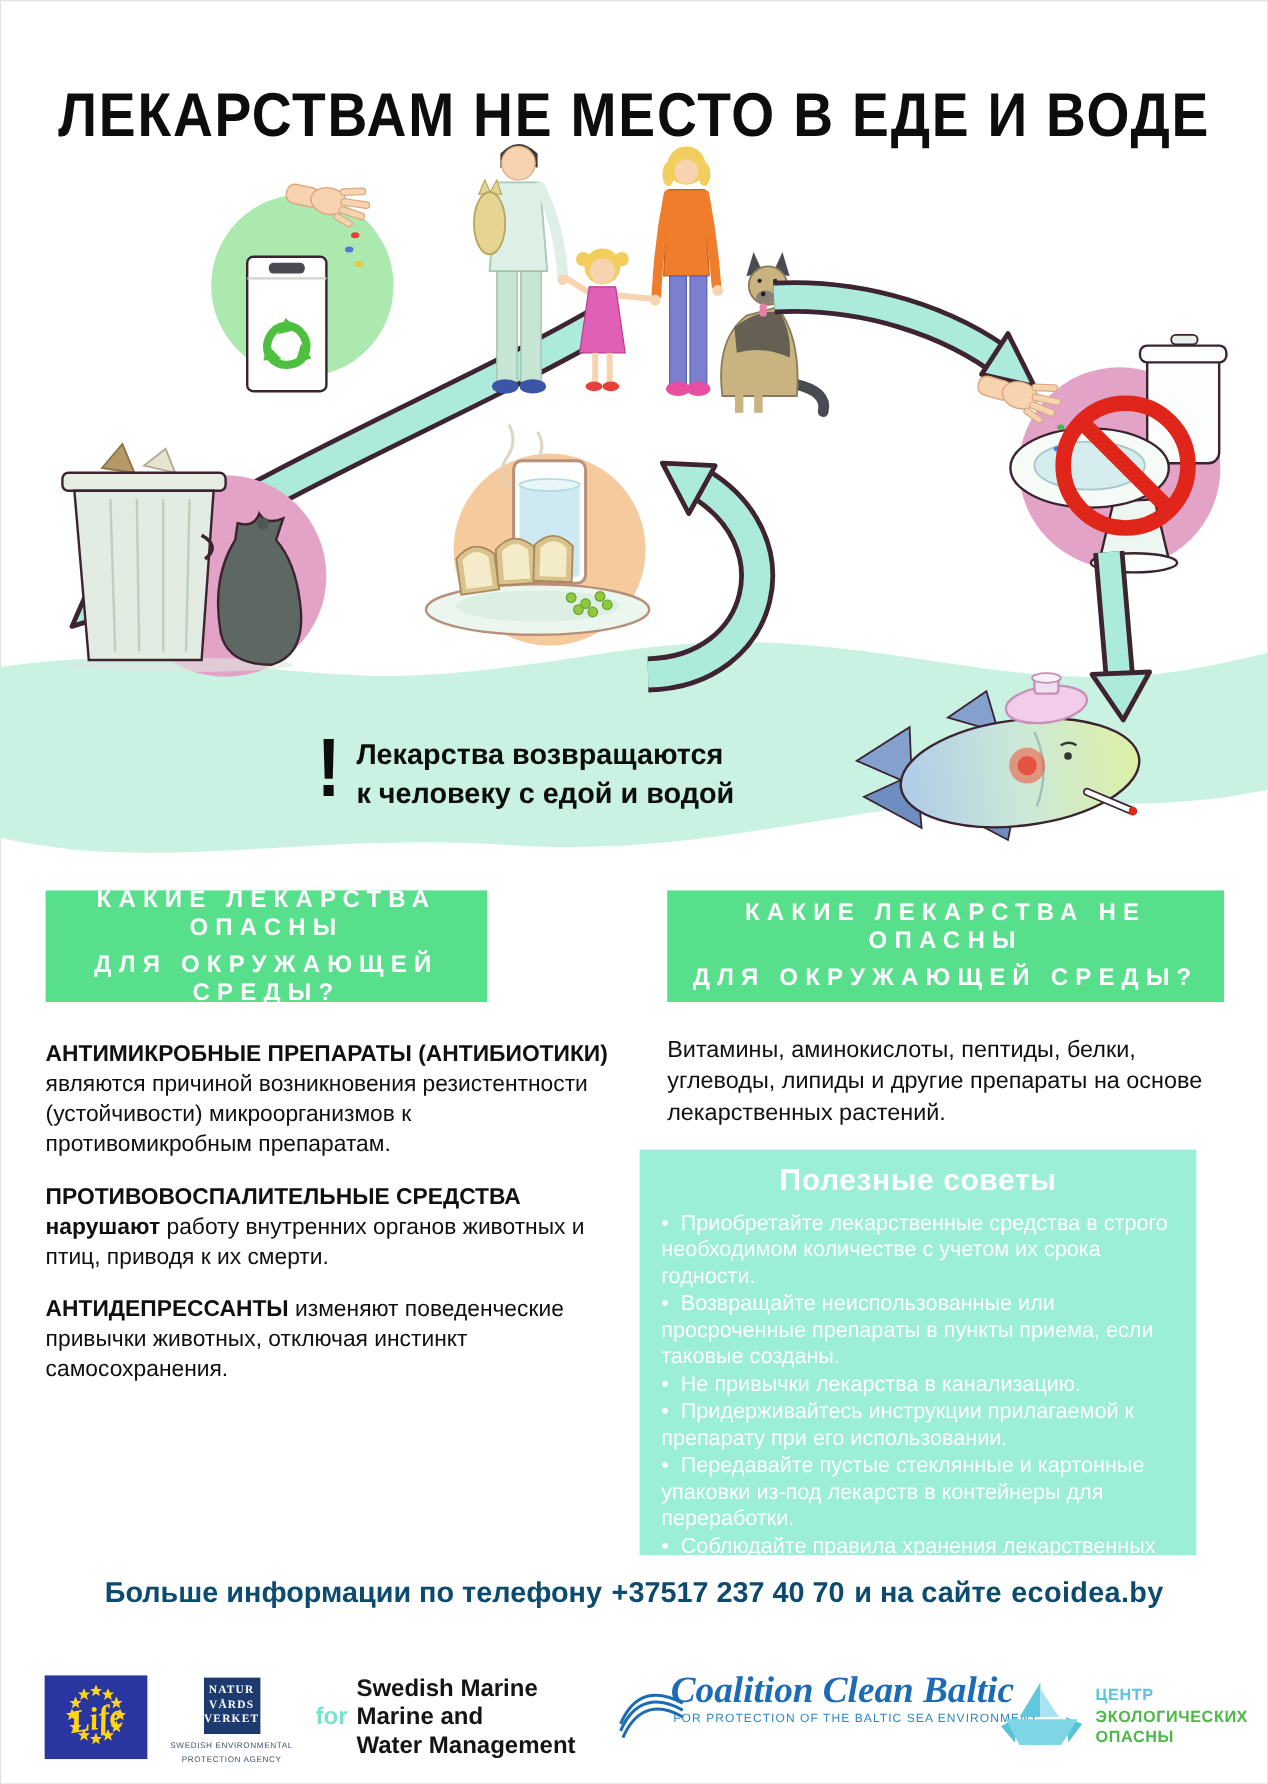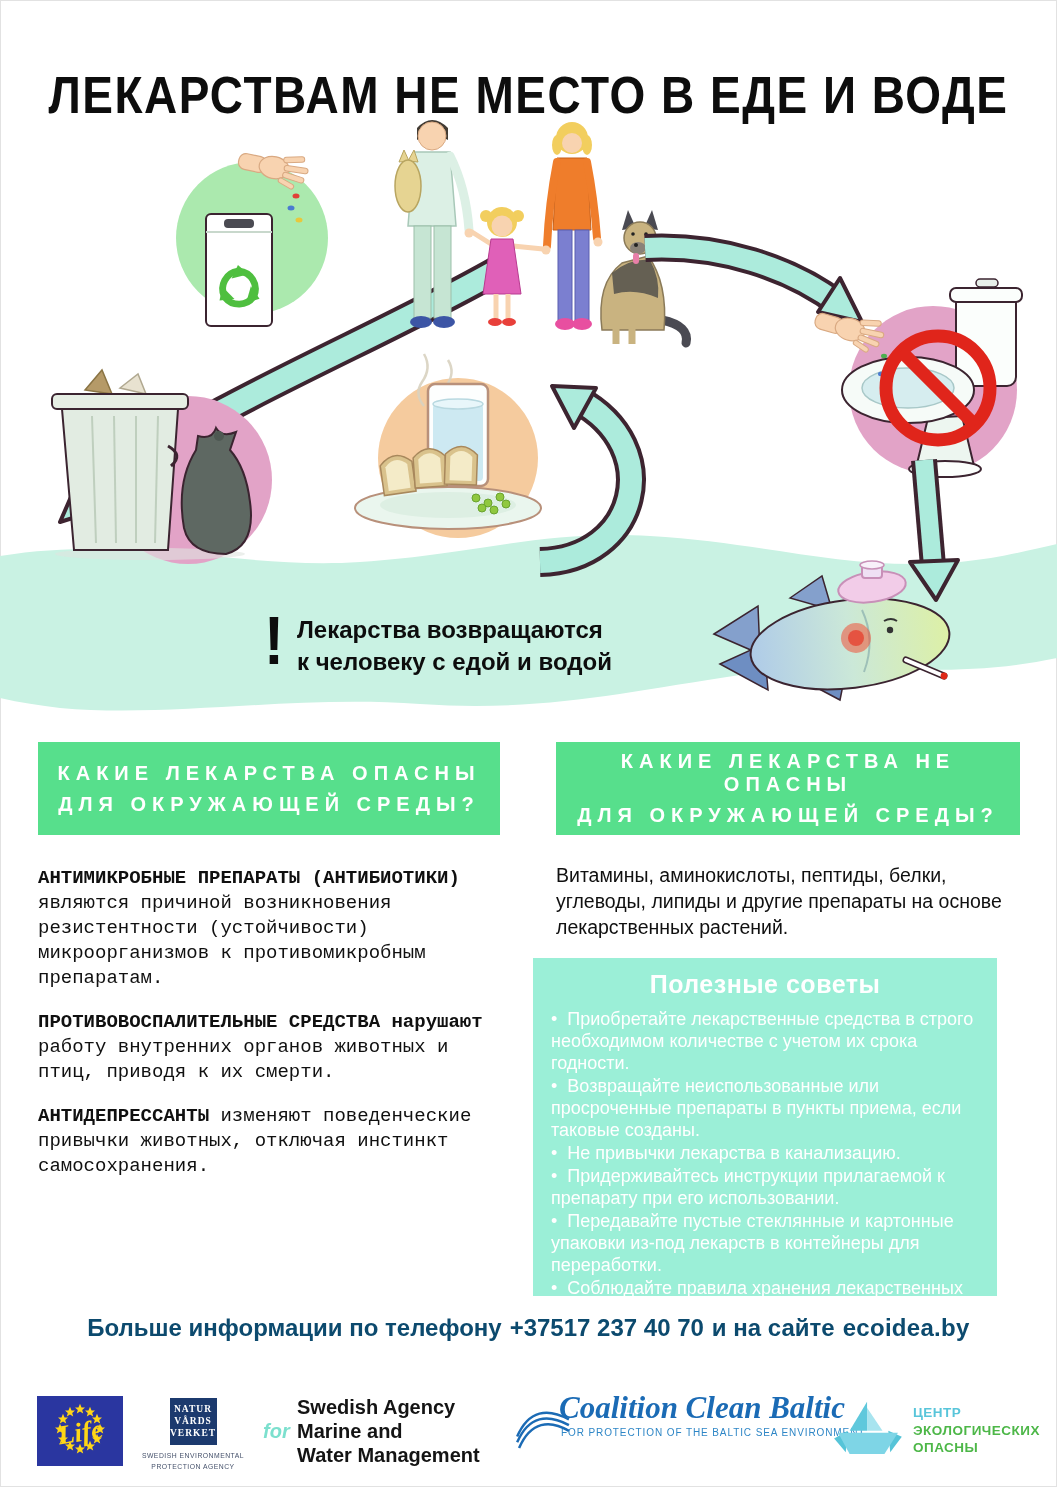--- a/index.html
+++ b/index.html
@@ -12,24 +12,24 @@
 
   .scene{position:absolute;left:0;top:98px;width:1057px;height:640px;}
 
   .cycle-note{position:absolute;left:264px;top:606px;display:flex;gap:13px;color:#0d0d0d;}
   .cycle-mark{font-size:60px;font-weight:bold;line-height:1;transform:scaleY(1.15);transform-origin:top;}
   .cycle-lines{font-size:24px;font-weight:bold;line-height:32px;padding-top:8px;}
 
   .hdr{position:absolute;top:742px;height:93px;background:var(--header-green,#57DF8C);color:#fff;
        font-weight:bold;font-size:20px;letter-spacing:6px;text-align:center;
        display:flex;flex-direction:column;justify-content:center;gap:8px;}
-  .hdr-left{left:38px;width:462px;}
+  .hdr-left{left:38px;width:368px;}
   .hdr-right{left:556px;width:464px;}
 
-  .col-left{position:absolute;left:38px;top:866px;width:476px;font-size:19px;line-height:25px;font-family:Liberation Mono, monospace;}
+  .col-left{position:absolute;left:38px;top:866px;width:476px;font-size:19px;line-height:25px;}
   .col-left p{margin:0 0 19px;}
   .term{font-weight:bold;}
 
   .intro{position:absolute;left:556px;top:862px;width:470px;font-size:19.5px;line-height:26px;}
 
   .tips{position:absolute;left:533px;top:958px;width:464px;height:338px;box-sizing:border-box;
         background:var(--tips-box-mint,#9BEFD7);color:#fff;padding:10px 18px;}
   .tips h2{margin:2px 0 9px;text-align:center;font-size:25px;letter-spacing:.5px;}
   .tips ul{margin:0;padding:0;list-style:none;font-size:18px;line-height:22px;}
   .tips li{margin:0 0 1px;}
@@ -43,21 +43,21 @@
   
   .eu{position:absolute;left:37px;top:1396px;width:86px;height:70px;}
   .eu-life-text{font-family:"Liberation Serif",serif;font-style:italic;font-weight:bold;
                 font-size:27px;fill:var(--star-yellow,#FFD617);text-anchor:middle;}
   .sepa{position:absolute;left:133px;top:1398px;width:120px;text-align:center;}
   .sepa-square{width:47px;height:47px;background:var(--sepa-navy,#1C3A6E);color:#fff;margin:0 auto;
                font-family:"Liberation Serif",serif;font-weight:bold;font-size:9.5px;letter-spacing:1px;
                line-height:1.25;padding-top:6px;box-sizing:border-box;}
   .sepa-caption{margin-top:6px;font-size:6.8px;color:#44506A;letter-spacing:.5px;line-height:1.6;}
   .swam{position:absolute;left:263px;top:1395px;}
-  .swam-for{position:absolute;left:0;top:25px;font-weight:bold;font-size:20px;color:var(--swam-mint,#7CE0CE);font-style:italic;}
+  .swam-for{position:absolute;left:0;top:25px;font-weight:bold;font-size:20px;color:var(--swam-mint,#7CE0CE);}
   .swam-lines{margin-left:34px;font-size:20px;font-weight:bold;line-height:1.2;color:#141414;}
   .ccb{position:absolute;left:515px;top:1390px;}
   .ccb-wave{position:absolute;left:0;top:14px;width:58px;height:46px;}
   .ccb-name{margin-left:44px;font-family:"Liberation Serif",serif;font-style:italic;font-weight:bold;
             font-size:31px;color:var(--ccb-blue,#1B6BB5);white-space:nowrap;}
   .ccb-sub{margin-left:46px;font-size:10px;letter-spacing:.9px;color:#2E86C6;white-space:nowrap;margin-top:1px;}
   .ces{position:absolute;left:833px;top:1398px;display:flex;gap:10px;}
   .ces-boat{width:70px;height:58px;}
   .ces-lines{font-weight:bold;font-size:13.5px;line-height:1.3;padding-top:6px;letter-spacing:.5px;}
   .c1{color:var(--ces-cyan,#58C5DA);}
@@ -362,21 +362,21 @@
     </div>
     <div class="sepa-caption">
       <div>SWEDISH ENVIRONMENTAL</div>
       <div>PROTECTION AGENCY</div>
     </div>
   </div>
 
   <div class="swam">
     <span class="swam-for">for</span>
     <div class="swam-lines">
-      <div>Swedish Agency</div>
+      <div>Swedish Marine</div>
       <div>Marine and</div>
       <div>Water Management</div>
     </div>
   </div>
 
   <div class="ccb">
     <svg class="ccb-wave" viewBox="0 0 60 48">
       <path d="M2,34 C14,6 34,4 56,16" fill="none" stroke="#1B6BB5" stroke-width="2.6"></path>
       <path d="M2,40 C14,12 34,10 56,22" fill="none" stroke="#1B6BB5" stroke-width="2.6"></path>
       <path d="M4,46 C16,18 36,16 56,28" fill="none" stroke="#1B6BB5" stroke-width="2.6"></path>

